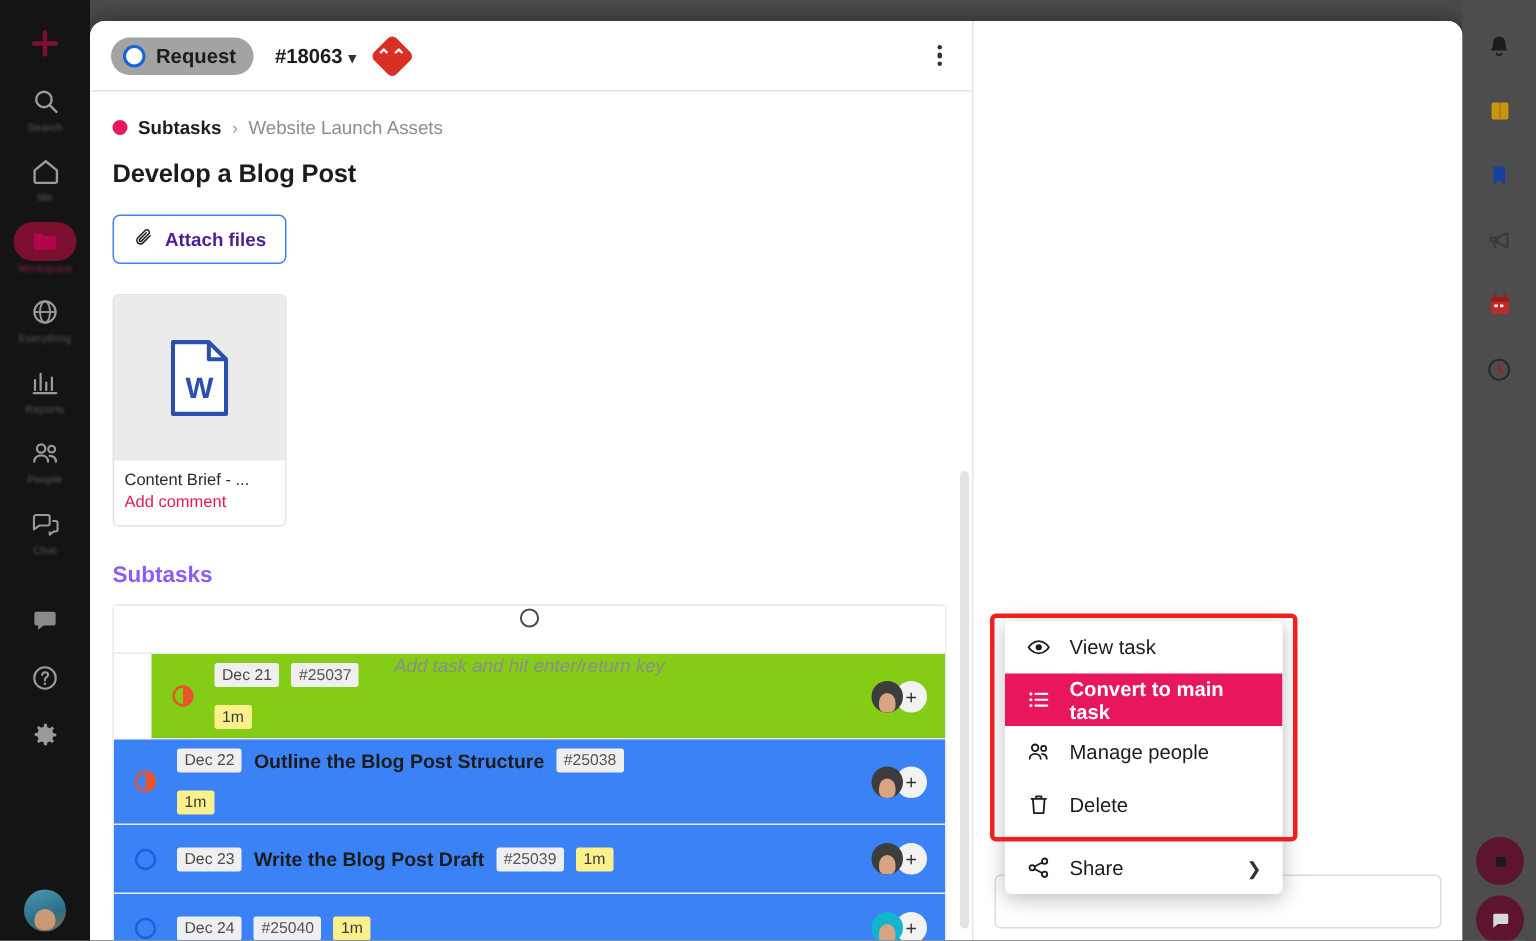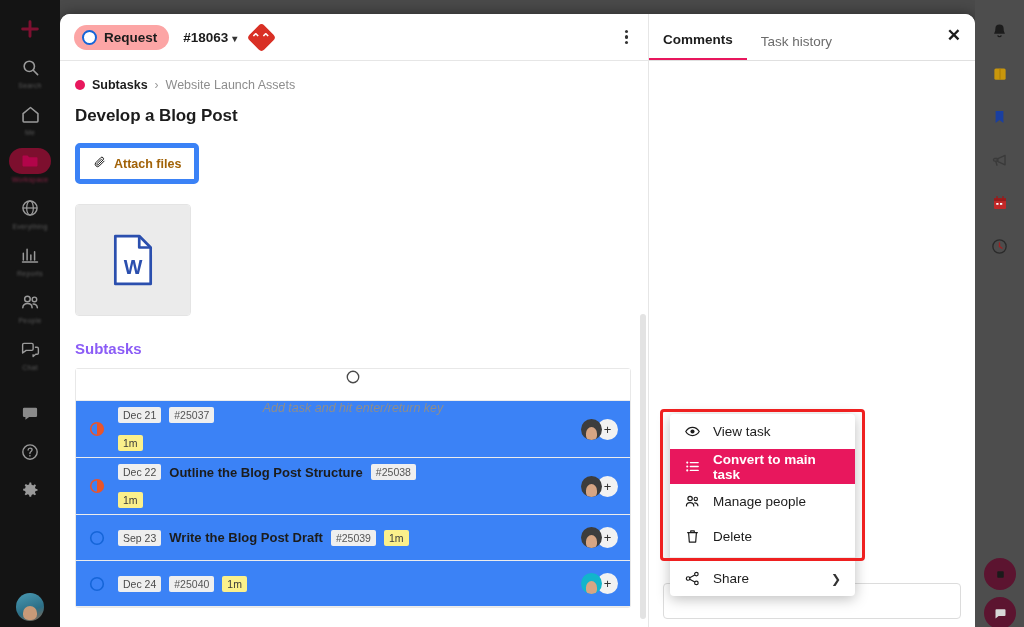--- a/index.html
+++ b/index.html
@@ -69,21 +69,21 @@
   .main-panel {
     position: absolute; left: 0; top: 0; width: 588px; height: 613px;
     background: #fff; overflow: hidden;
   }
   .main-head {
     height: 47px; border-bottom: 1px solid #e6e6e6;
     display: flex; align-items: center; padding: 0 14px 0 14px;
   }
   .req-badge {
     display: flex; align-items: flex-end; gap: 7px;
-    background: #fca5a5; border-radius: 15px; padding: 5px 12px 5px 8px;
+    background: #a3a3a3; border-radius: 15px; padding: 5px 12px 5px 8px;
     cursor: pointer;
   }
   .req-circle {
     width: 15px; height: 15px; border-radius: 50%;
     border: 2.2px solid #1565d8; background: #fff;
   }
   .req-label { font-size: 13.5px; font-weight: bold; color: #1c1c1c; }
   .req-id {
     font-size: 13.5px; font-weight: bold; color: #1c1c1c;
     margin-left: 14px; cursor: pointer;
@@ -111,22 +111,22 @@
   .crumb-b { color: #8d8d8d; cursor: pointer; }
 
   .task-title {
     font-size: 17px; font-weight: bold; color: #1c1c1c;
     padding: 14px 0 0 15px; letter-spacing: -.1px;
   }
 
   .attach-btn {
     display: inline-flex; align-items: center; gap: 7px;
     margin: 17px 0 0 15px; padding: 7px 13px;
-    border: 5px solid #3b82f6; border-radius: 5px; background: #fff;
-    font-size: 12.5px; font-weight: bold; color: #a16207; cursor: pointer;
+    border: 1px solid #3b82f6; border-radius: 5px; background: #fff;
+    font-size: 12.5px; font-weight: bold; color: #4c1d95; cursor: pointer;
   }
 
   .file-card {
     margin: 20px 0 0 15px; width: 116px; border: 1px solid #e4e4e4;
     border-radius: 4px; overflow: hidden; cursor: pointer; background:#fff;
   }
   .file-thumb {
     height: 110px; background: #ebebeb;
     display: flex; align-items: center; justify-content: center;
   }
@@ -143,21 +143,21 @@
   .st-add {
     display: flex; align-items: center; gap: 12px;
     height: 32px; padding: 0 12px; border-bottom: 1px solid #ececec; background:#fff;flex-direction:column;
   }
   .st-add-ph { font-size: 12.5px; color: #8d8d8d; font-style: italic; }
 
   .st-row {
     display: flex; align-items: center; min-height: 46px;
     padding: 6px 12px; border-bottom: 1px solid #ececec; background: #3b82f6; cursor: pointer;
   }
-  .st-row.sel { background: #3b82f6; }
+  .st-row.sel { background: #84cc16; margin-left: 25px; }
   .st-status { width: 18px; height: 18px; flex: 0 0 18px; margin-right: 12px; }
   .st-body { flex: 1; display: flex; flex-wrap: wrap; align-items: center; gap: 6px 8px; }
   .st-date {
     font-size: 10.5px; color: #4a4a4a; background: #efefef;
     padding: 2px 5px; border-radius: 2px; white-space: nowrap;
   }
   .st-name { font-size: 13px; font-weight: bold; color: #1c1c1c; }
   .st-id { font-size: 10.5px; color: #555; background: #efefef; padding: 2px 5px; border-radius: 2px; }
   .st-dur { font-size: 10.5px; color: #3a3a3a; background: #fbf08b; padding: 2px 5px; border-radius: 2px; }
   .st-break { flex-basis: 100%; height: 0; }
@@ -416,20 +416,24 @@
       </div>
 
       <div class="file-card">
         <div class="file-thumb">
           <svg width="42" height="52" viewBox="0 0 40 50">
             <path d="M3 2h23l11 11v35H3z" fill="#fff" stroke="#2b4fae" stroke-width="2.6" stroke-linejoin="round"></path>
             <path d="M26 2v11h11" fill="none" stroke="#2b4fae" stroke-width="2.6" stroke-linejoin="round"></path>
             <text x="20" y="38" font-family="Liberation Sans" font-size="19" font-weight="bold" fill="#2b4fae" text-anchor="middle">W</text>
           </svg>
         </div>
+        <div class="file-meta">
+          <div class="file-name">Content Brief - ...</div>
+          <div class="file-cmt">Add comment</div>
+        </div>
       </div>
 
       <div class="subtasks-h">Subtasks</div>
 
       <div class="st-list">
         <div class="st-add">
           <span>
             <svg width="16" height="16" viewBox="0 0 24 24">
                 <circle cx="12" cy="12" r="8.6" fill="none" stroke="#4a4a4a" stroke-width="2"></circle>
               </svg>
@@ -476,21 +480,21 @@
           </span>
         </div>
 
         <div class="st-row">
           <span class="st-status">
             <svg width="18" height="18" viewBox="0 0 24 24">
                 <circle cx="12" cy="12" r="8.4" fill="none" stroke="#1565d8" stroke-width="2.1"></circle>
               </svg>
           </span>
           <span class="st-body">
-            <span class="st-date">Sep 23</span>
+            <span class="st-date">Dec 23</span>
             <span class="st-name">Write the Blog Post Draft</span>
             <span class="st-id">#25039</span>
             <span class="st-dur">1m</span>
           </span>
           <span class="st-people">
             <span class="av"></span>
             <span class="av-plus">+</span>
           </span>
         </div>
 
@@ -510,25 +514,20 @@
             <span class="av-plus">+</span>
           </span>
         </div>
 
       </div>
 
       <div class="main-scroll"></div>
     </div>
 
     <div class="side-panel">
-      <div class="sp-tabs">
-        <div class="sp-tab active">Comments</div>
-        <div class="sp-tab">Task history</div>
-        <div class="sp-close">✕</div>
-      </div>
       <div class="sp-input"></div>
     </div>
 
     <div class="ctx">
       <div class="ctx-item">
         <span class="ctx-ic">
           <svg width="17" height="17" viewBox="0 0 24 24">
               <path d="M2.5 12S6 6.2 12 6.2 21.5 12 21.5 12 18 17.8 12 17.8 2.5 12 2.5 12z" fill="none" stroke="#1c1c1c" stroke-width="1.7"></path>
               <circle cx="12" cy="12" r="2.9" fill="#1c1c1c"></circle>
             </svg>

